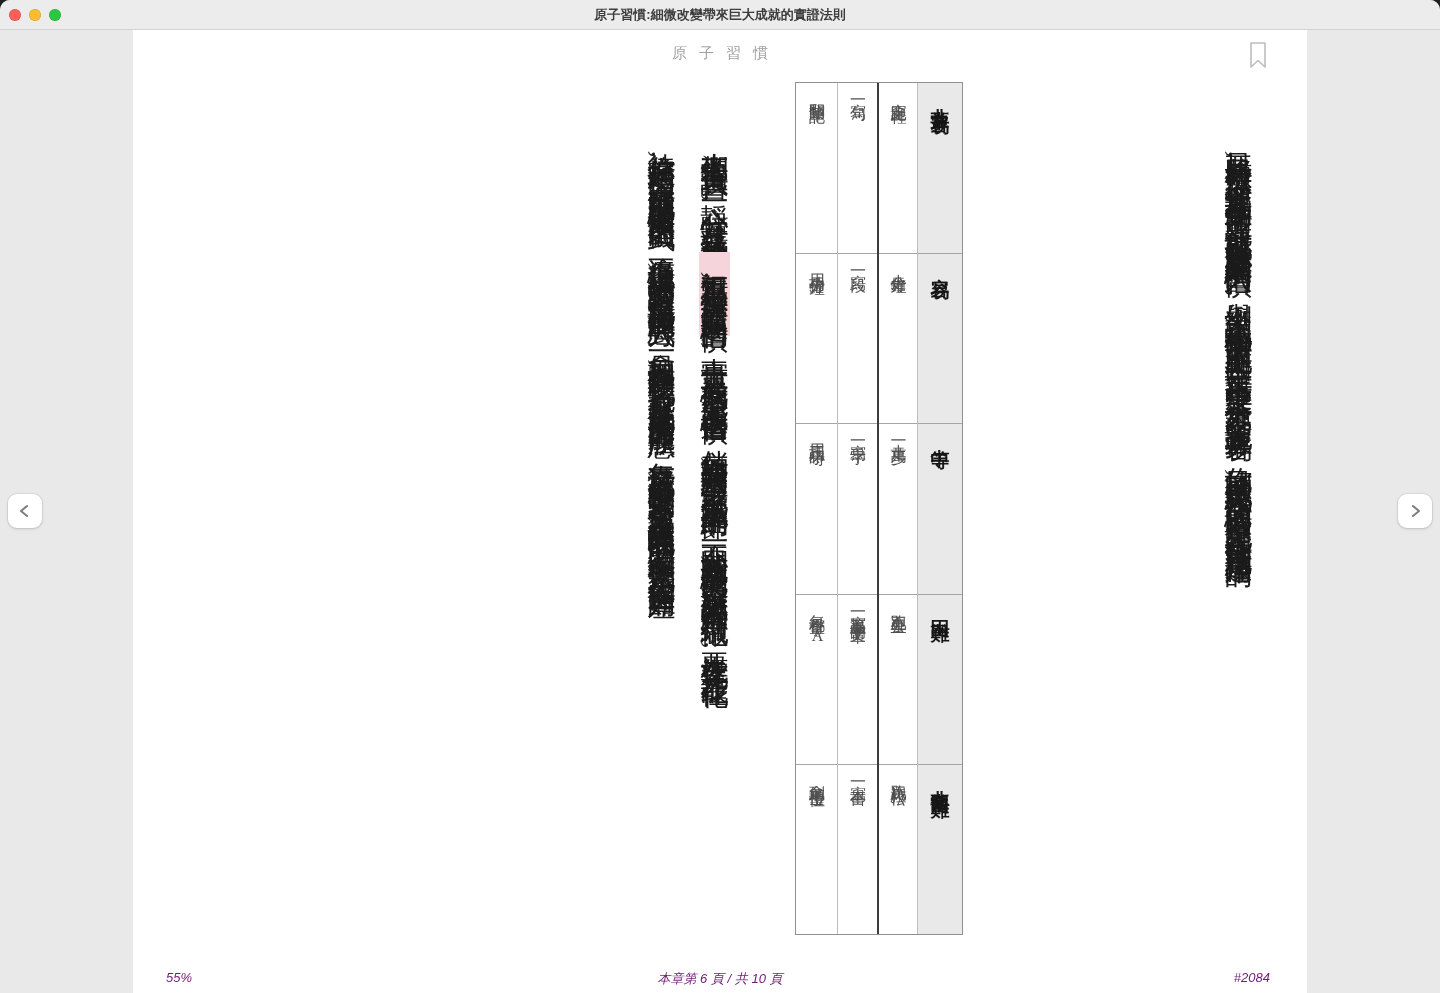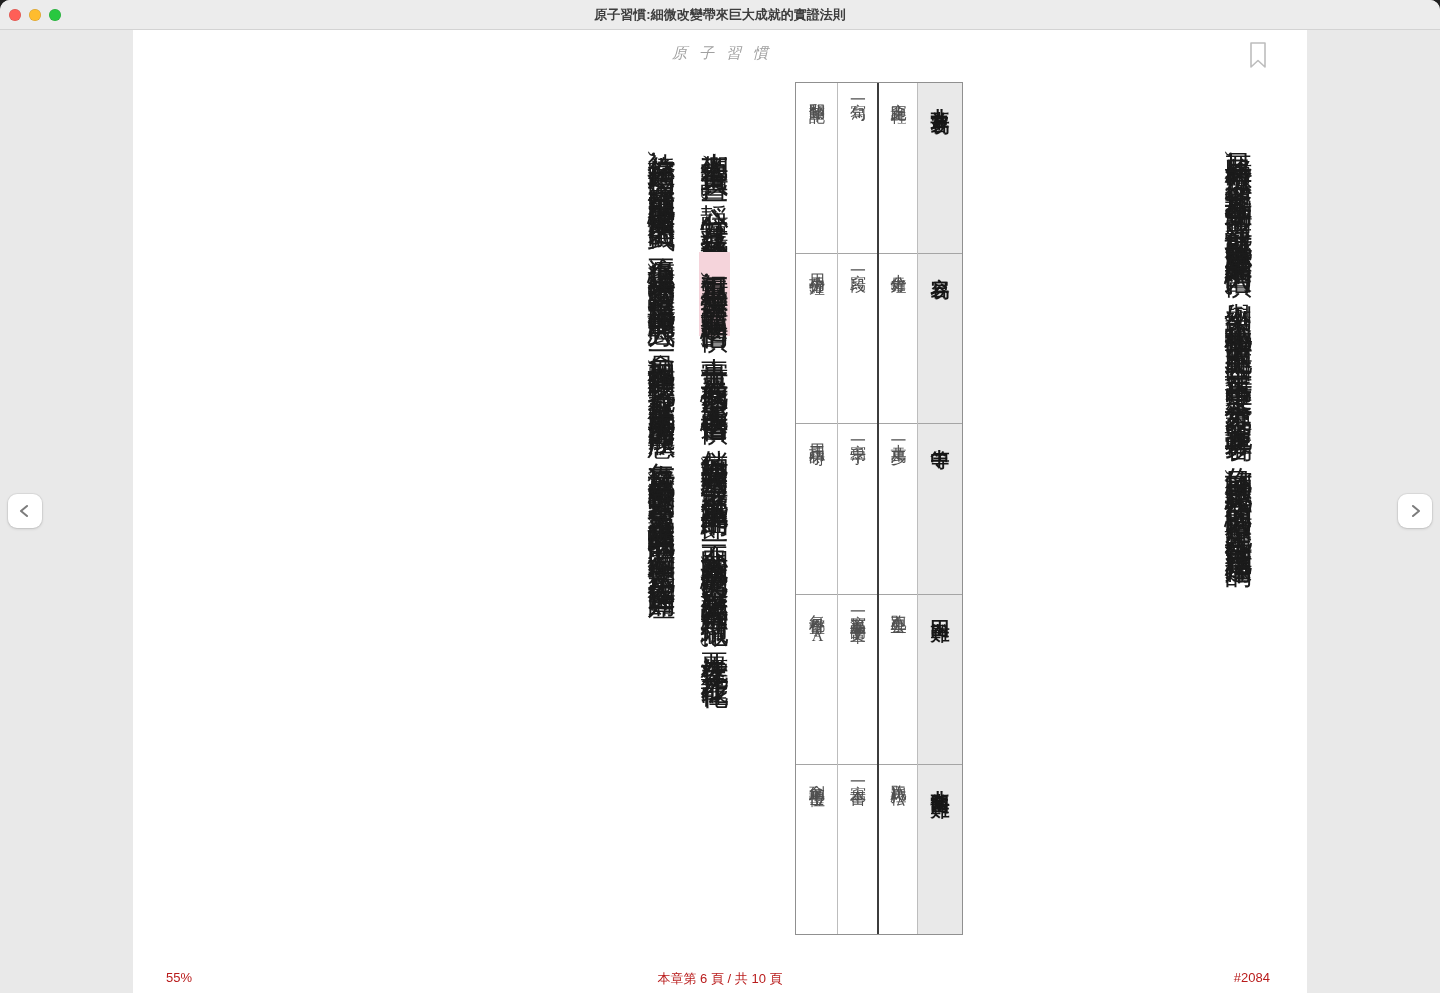--- a/index.html
+++ b/index.html
@@ -42,21 +42,21 @@
   .nav svg { display: block; }
 
   
   .page {
     position: absolute; left: 133px; width: 1174px; top: 0; bottom: 0;
     background: #ffffff;
   }
   .running-header {
     position: absolute; top: 14px; left: 0; right: 0; text-align: center;
     font-family: "Liberation Serif", "DejaVu Serif", serif;
-    font-size: 15px; color: #a0a0a0; letter-spacing: 12px; text-indent: 12px; font-style: italic;
+    font-size: 15px; color: #a0a0a0; letter-spacing: 12px; text-indent: 12px;
   }
   .bookmark { position: absolute; top: 11px; right: 38px; width: 22px; height: 28px; cursor: pointer; }
 
   
   .text-region {
     position: absolute; top: 45px; height: 878px;
     writing-mode: vertical-rl; text-orientation: mixed;
     font-family: "Liberation Serif", "DejaVu Serif", serif;
     font-size: 28px; color: #1b1b1b; letter-spacing: 2.2px;
   }
@@ -86,21 +86,21 @@
     font-family: "Liberation Serif", "DejaVu Serif", serif;
     font-size: 16px; letter-spacing: 1.5px; color: #4f4f4f;
   }
   .tcol.levels .tcell { padding-top: 9px; }
   .tcol.levels .tcell span {
     font-size: 19px; font-weight: 700; color: #161616; letter-spacing: 3px;
   }
 
   
   .page-footer { position: absolute; left: 0; right: 0; bottom: 7px; height: 16px;
-                 font-size: 13px; color: #b91c1c; }
+                 font-size: 13px; color: #701a75; font-style: italic; }
   .page-footer .progress { position: absolute; left: 33px; }
   .page-footer .pageinfo { position: absolute; left: 50%; transform: translateX(-50%); }
   .page-footer .location { position: absolute; right: 37px; }
 </style>
 </head>
 <body>
 
 <div class="window">
 
   <div class="titlebar">

